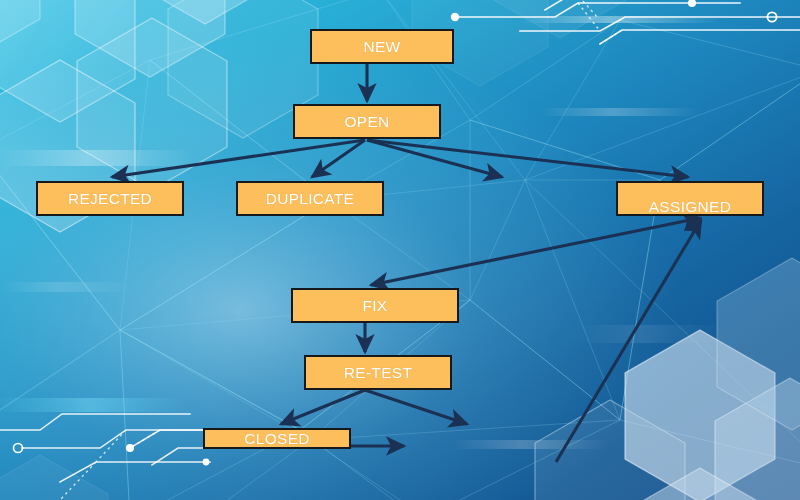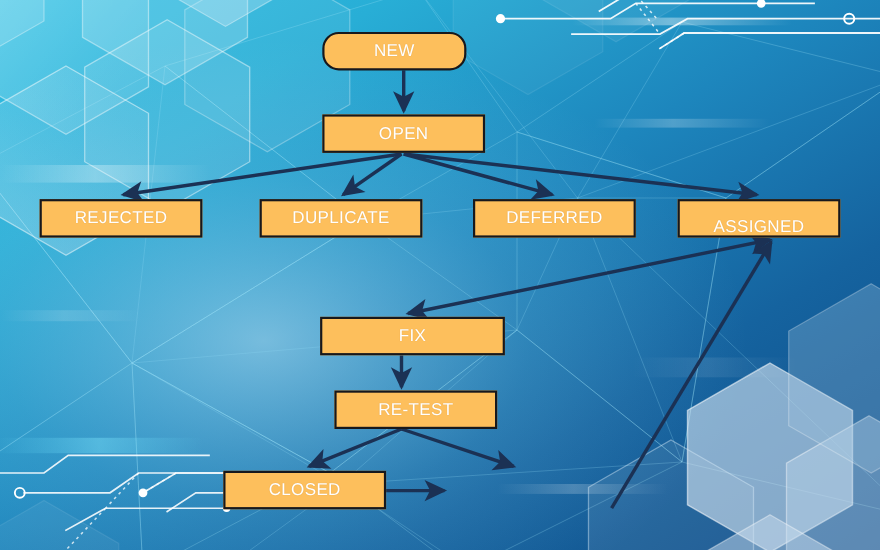--- a/index.html
+++ b/index.html
@@ -210,42 +210,39 @@
       <line x1="700" y1="218" x2="371" y2="285" marker-end="url(#ah)" marker-start="url(#ah)"></line>
       <line x1="365" y1="323" x2="365" y2="352" marker-end="url(#ah)"></line>
       <line x1="365" y1="390" x2="281" y2="424" marker-end="url(#ah)"></line>
       <line x1="365" y1="390" x2="467" y2="424" marker-end="url(#ah)"></line>
       <line x1="349" y1="446" x2="404" y2="446" marker-end="url(#ah)"></line>
       <line x1="556" y1="462" x2="701" y2="220" marker-end="url(#ah)"></line>
     </g>
   </svg>
 
   <div id="nodes">
-    <div class="node" style="left:293px; top:29px; width:131px; height:35px;border-radius:15px;">
+    <div class="node" style="left:310px; top:29px; width:144px; height:35px;">
       <span class="node-label">NEW</span>
     </div>
     <div class="node" style="left:293px; top:104px; width:148px; height:35px;">
       <span class="node-label">OPEN</span>
     </div>
     <div class="node" style="left:36px; top:181px; width:148px; height:35px;">
       <span class="node-label">REJECTED</span>
     </div>
     <div class="node" style="left:236px; top:181px; width:148px; height:35px;">
       <span class="node-label">DUPLICATE</span>
     </div>
-    <div class="node" style="left:430px; top:181px; width:148px; height:35px;">
-      <span class="node-label">DEFERRED</span>
-    </div>
     <div class="node" style="left:616px; top:181px; width:148px; height:35px;align-items:flex-end;">
       <span class="node-label">ASSIGNED</span>
     </div>
     <div class="node" style="left:291px; top:288px; width:168px; height:35px;">
       <span class="node-label">FIX</span>
     </div>
     <div class="node" style="left:304px; top:355px; width:148px; height:35px;">
       <span class="node-label">RE-TEST</span>
     </div>
-    <div class="node" style="left:203px; top:428px; width:148px; height:35px;">
+    <div class="node" style="left:203px; top:428px; width:148px; height:21px;">
       <span class="node-label">CLOSED</span>
     </div>
   </div>
 
 </div>
 
 </body></html>

